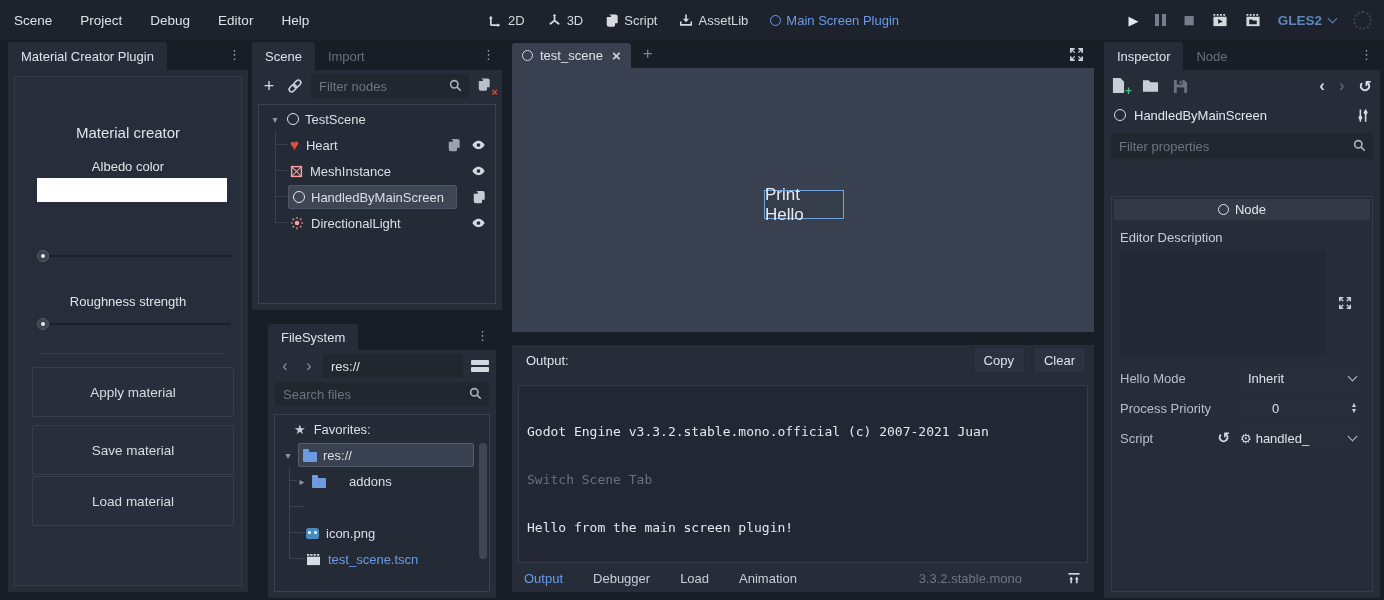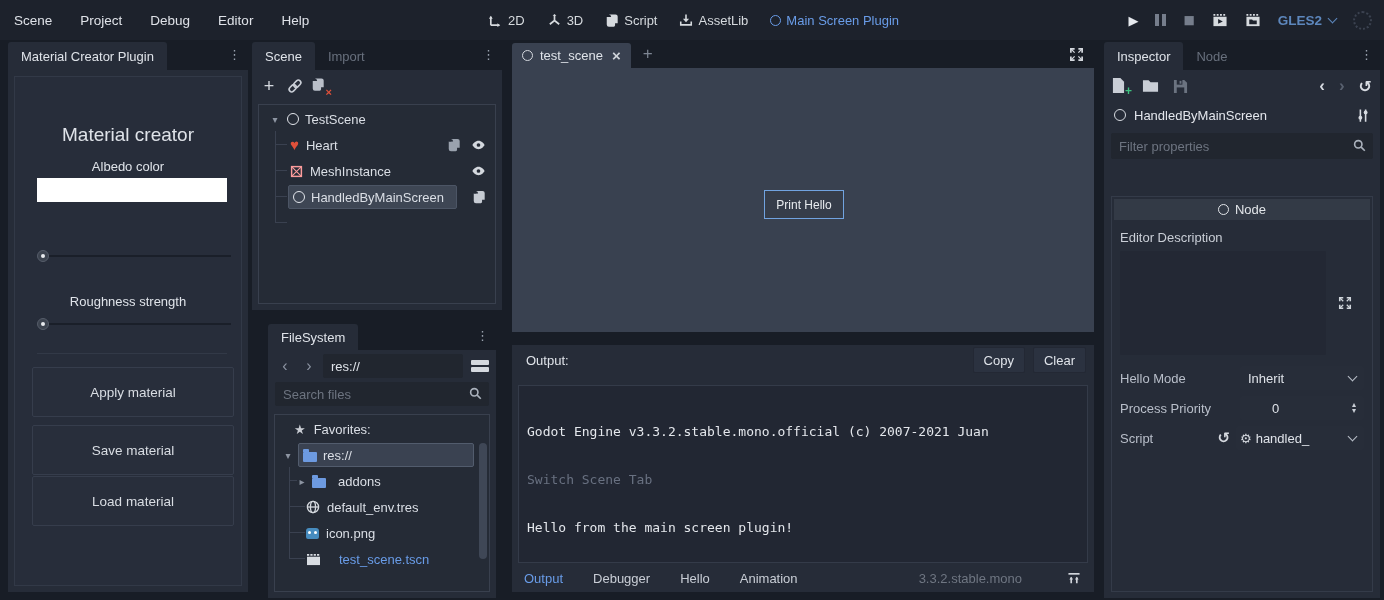--- a/index.html
+++ b/index.html
@@ -29,21 +29,21 @@
   .ring{display:inline-block;border-radius:50%;border:1.6px solid currentColor;box-sizing:border-box}
   
   .dock{position:absolute}
   .tabstrip{position:relative;height:30px;display:flex;align-items:flex-end}
   .dtab{height:28px;display:flex;align-items:center;padding:0 13px;background:#262c38;color:#dfe3e9;border-radius:3px 3px 0 0;gap:6px}
   .dtab.inactive{background:transparent;color:#68707d}
   .dots{position:absolute;right:7px;top:8px;color:#99a1ae;font-size:13px;letter-spacing:0;line-height:13px}
   .dockbody{position:absolute;left:0;right:0;background:#262c38}
   
   .innerpanel{position:absolute;left:6px;right:6px;top:6px;bottom:6px;background:#272d3a;border:1px solid #323947}
-  .mc-title{position:absolute;left:0;width:100%;text-align:center;color:#dfe3e9;font-size:19px}
+  .mc-title{position:absolute;left:0;width:100%;text-align:center;color:#dfe3e9;font-size:15px}
   .swatch{position:absolute;left:22px;width:190px;height:24px;background:#ffffff}
   .slider{position:absolute;left:22px;width:194px;height:12px}
   .slider .track{position:absolute;left:0;right:0;top:5px;height:2px;background:#1a1f29}
   .slider .handle{position:absolute;left:0;top:0;width:12px;height:12px;border-radius:50%;background:#3c434f;border:1px solid #565d6a;box-sizing:border-box}
   .slider .handle i{position:absolute;left:3px;top:3px;width:4px;height:4px;border-radius:50%;background:#e8eaee}
   .divline{position:absolute;left:22px;width:190px;height:1px;background:#323947}
   .mcbtn{position:absolute;left:17px;width:200px;height:48px;background:#282e3b;border:1px solid #363d4c;color:#d9dde3;font-size:13.5px;display:flex;align-items:center;justify-content:center;border-radius:2px}
   
   .toolrow{display:flex;align-items:center;gap:8px;padding:0 7px}
   .tinput{position:relative;display:flex;align-items:center;background:#21262f;border-radius:2px;height:24px;flex:1;padding:0 26px 0 8px;color:#6d7480}
@@ -60,21 +60,21 @@
   .fselbox{display:flex;align-items:center;gap:6px;background:#3a4251;border:1px solid #525c6d;border-radius:2px;height:24px;flex:1;margin-right:14px;padding:0 4px;box-sizing:border-box}
   .bluetext{color:#699ce8}
   .folderico{position:relative;width:14px;height:10px;background:#6d9ae0;border-radius:1px;margin-top:3px}
   .folderico:before{content:"";position:absolute;left:0;top:-3px;width:6px;height:3px;background:#6d9ae0;border-radius:1px 1px 0 0}
   .godotico{position:relative;width:13px;height:11px;background:#478cbf;border-radius:3px 3px 2px 2px}
   .godotico i{position:absolute;top:3px;width:3px;height:3px;border-radius:50%;background:#fff}
   .scrollbar{position:absolute;width:8px;border-radius:4px;background:#3f4756}
   
   .scenetab{height:25px;display:flex;align-items:center;gap:7px;background:#394150;color:#dfe3e9;padding:0 10px;border-radius:3px 3px 0 0}
   .viewport{position:absolute;background:#394150}
-  .phbtn{position:absolute;border:1px solid #71a3e0;background:#363d4a;color:#e8ebef;display:flex;align-items:center;justify-content:center;font-size:12px}
+  .phbtn{position:absolute;border:1px solid #71a3e0;background:#363d4a;color:#e8ebef;display:flex;align-items:center;justify-content:center;font-size:17px}
   .outpanel{position:absolute;background:#262c38}
   .outheader{display:flex;align-items:center;height:30px;padding:0 8px;gap:8px}
   .outbtn{background:#2b3240;border:1px solid #232834;border-radius:2px;height:24px;padding:0 10px;display:flex;align-items:center;color:#dfe3e9}
   .console{position:absolute;left:6px;right:6px;background:#222733;border:1px solid #343b49;font-family:"DejaVu Sans Mono",monospace;font-size:13px;line-height:16px;padding:6px 8px;color:#e4e7ec;white-space:pre}
   .console .mut{color:#687080}
   .bottabs{position:absolute;left:0;right:0;height:28px;display:flex;align-items:center;padding:0 12px;gap:30px}
   .bottab{color:#c9ced6}
   .bottab.active{color:#699ce8}
   .verstr{margin-left:auto;color:#6f7682}
   
@@ -206,20 +206,27 @@
   </div>
   <div class="dockbody" style="top:30px;bottom:0">
     <div class="toolrow" style="height:32px">
       <span class="iconbtn" style="font-size:18px;color:#d5d9df">+</span>
       <svg width="16" height="16" viewBox="0 0 16 16" fill="none" stroke="#c9ced6" stroke-width="1.6">
           <g transform="rotate(-45 8 8)">
             <rect x="0.8" y="5.5" width="8" height="5" rx="2.5"></rect>
             <rect x="7.2" y="5.5" width="8" height="5" rx="2.5"></rect>
           </g>
         </svg>
+      <span class="tinput">
+        <input placeholder="Filter nodes" style="">
+        <svg class="mag" width="13" height="13" viewBox="0 0 16 16" fill="none" stroke="#aab1bc" stroke-width="2">
+            <circle cx="6.5" cy="6.5" r="4.5"></circle>
+            <path d="M10 10l4.5 4.5"></path>
+          </svg>
+      </span>
       <span style="position:relative;width:18px;height:18px">
         <svg width="14" height="15" viewBox="0 0 16 16">
             <path fill="#b9bfc9" d="M5 1h7a2.5 2.5 0 0 1 2.5 2.5V11h-3v2.5A1.5 1.5 0 0 1 10 15H4.5A2.5 2.5 0 0 1 2 12.5V4h3z"></path>
             <path fill="#262c38" d="M2 4a2.5 2.5 0 0 1 5 0z"></path>
           </svg>
         <span style="position:absolute;right:-3px;bottom:-3px;color:#e0503a;font-weight:bold;font-size:11px">×</span>
       </span>
     </div>
     <div class="treepanel" style="left:6px;right:6px;top:34px;bottom:6px">
       <div class="guide" style="left:16px;top:26px;width:1px;height:92px"></div>
@@ -269,20 +276,33 @@
           <span class="tlabel">HandledByMainScreen</span>
         </span>
         <span style="margin-left:auto;display:flex;gap:10px;padding-right:8px">
           <svg class="scricon" width="14" height="14" viewBox="0 0 16 16">
               <path fill="#c6cbd3" d="M5 1h7a2.5 2.5 0 0 1 2.5 2.5V11h-3v2.5A1.5 1.5 0 0 1 10 15H4.5A2.5 2.5 0 0 1 2 12.5V4h3z"></path>
               <path fill="#252b36" d="M2 4a2.5 2.5 0 0 1 5 0z"></path>
             </svg>
         </span>
       </div>
 
+      <div class="trow" style="top:105px;padding-left:30px;gap:7px">
+        <svg width="14" height="14" viewBox="0 0 16 16" stroke="#fc9c9c" fill="#fc9c9c" stroke-width="1.4">
+            <circle cx="8" cy="8" r="2.6" stroke="none"></circle>
+            <path d="M8 1v2.2M8 12.8V15M1 8h2.2M12.8 8H15M3 3l1.6 1.6M11.4 11.4L13 13M13 3l-1.6 1.6M4.6 11.4L3 13" fill="none"></path>
+          </svg>
+        <span class="tlabel">DirectionalLight</span>
+        <span style="margin-left:auto;display:flex;gap:10px;padding-right:8px">
+          <svg class="eyeicon" width="15" height="14" viewBox="0 0 16 16">
+              <path fill="#d4d8de" d="M8 3.2C4.6 3.2 1.9 6.1 1.1 8c.8 1.9 3.5 4.8 6.9 4.8s6.1-2.9 6.9-4.8C14.1 6.1 11.4 3.2 8 3.2z"></path>
+              <circle cx="8" cy="8" r="2.1" fill="#252b36"></circle>
+            </svg>
+        </span>
+      </div>
     </div>
   </div>
 </div>
 
 <div class="dock" style="left:268px;top:322px;width:228px;height:276px">
   <div class="tabstrip" style="height:28px">
     <div class="dtab" style="height:26px">
         <span>FileSystem</span>
       </div>
     <span class="dots" style="top:7px">⋮</span>
@@ -324,41 +344,33 @@
         <span class="twisty">▾</span>
         <span class="fselbox">
           <span class="folderico"></span>
           <span class="tlabel">res://</span>
         </span>
       </div>
 
       <div class="trow" style="top:53px;padding-left:20px;gap:4px">
         <span class="twisty">▸</span>
         <span class="folderico"></span>
-        <span class="tlabel" style="margin-left:8px">addons</span>
-      </div>
-
-      <div class="trow" style="top:79px;padding-left:30px;gap:7px">
-        <svg width="14" height="14" viewBox="0 0 16 16" fill="none" stroke="#d4d8de" stroke-width="1.5">
-            <circle cx="8" cy="8" r="6.4"></circle>
-            <ellipse cx="8" cy="8" rx="2.9" ry="6.4"></ellipse>
-            <path d="M1.6 8h12.8"></path>
-          </svg>
-        <span class="tlabel">default_env.tres</span>
-      </div>
+        <span class="tlabel" style="margin-left:19px">addons</span>
+      </div>
+
 
       <div class="trow" style="top:105px;padding-left:30px;gap:7px">
         <span class="godotico">
             <i style="left:2px"></i>
             <i style="right:2px"></i>
           </span>
         <span class="tlabel">icon.png</span>
       </div>
 
-      <div class="trow" style="top:131px;padding-left:30px;gap:18px">
+      <div class="trow" style="top:131px;padding-left:30px;gap:7px">
         <svg width="15" height="13" viewBox="0 0 16 14">
             <path fill="#d8dce2" d="M1 4h14v9H1z"></path>
             <path fill="#d8dce2" d="M1 1h2.4v2H1zM4.6 1H7v2H4.6zM8.2 1h2.4v2H8.2zM11.8 1h2.4v2h-2.4z"></path>
           </svg>
         <span class="tlabel bluetext">test_scene.tscn</span>
       </div>
 
       <div class="scrollbar" style="right:2px;top:28px;height:116px"></div>
     </div>
   </div>
@@ -390,21 +402,21 @@
       </span>
     </div>
     <div class="console" style="top:40px;height:164px">
       <div>Godot Engine v3.3.2.stable.mono.official (c) 2007-2021 Juan</div>
       <div class="mut">Switch Scene Tab</div>
       <div>Hello from the main screen plugin!</div>
     </div>
     <div class="bottabs" style="bottom:0">
       <span class="bottab active">Output</span>
       <span class="bottab">Debugger</span>
-      <span class="bottab">Hello</span>
+      <span class="bottab">Load</span>
       <span class="bottab">Animation</span>
       <span class="verstr">3.3.2.stable.mono</span>
       <svg width="16" height="13" viewBox="0 0 16 14" fill="none" stroke="#d0d4da" stroke-width="1.8" style="margin-left:14px">
           <path d="M2 2h12"></path>
           <path d="M5 12V6M11 12V6"></path>
           <path d="M3 8l2-3 2 3M9 8l2-3 2 3" fill="#d0d4da" stroke="none"></path>
         </svg>
     </div>
   </div>
 </div>

